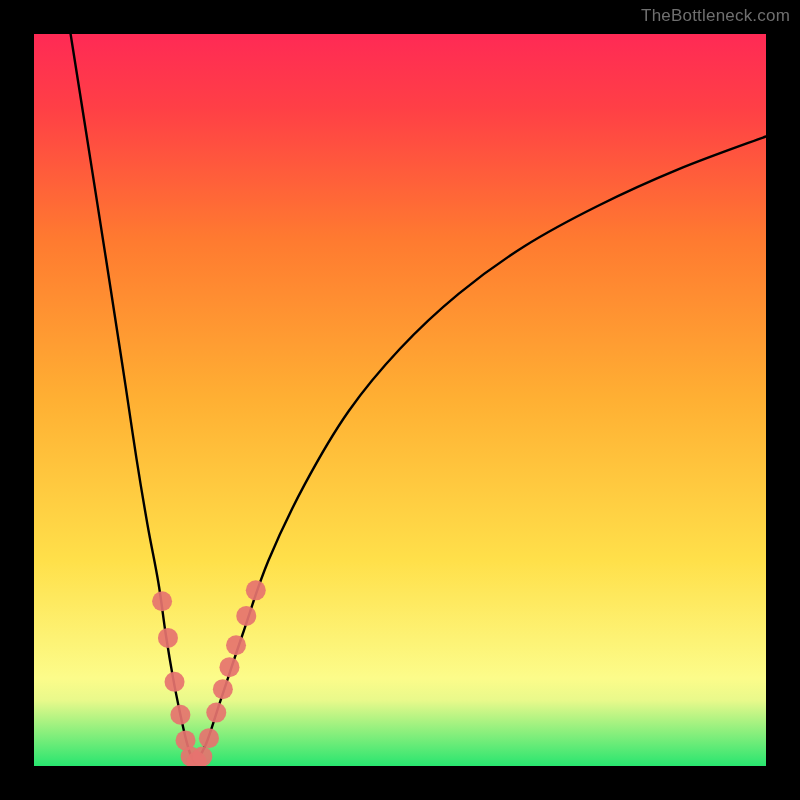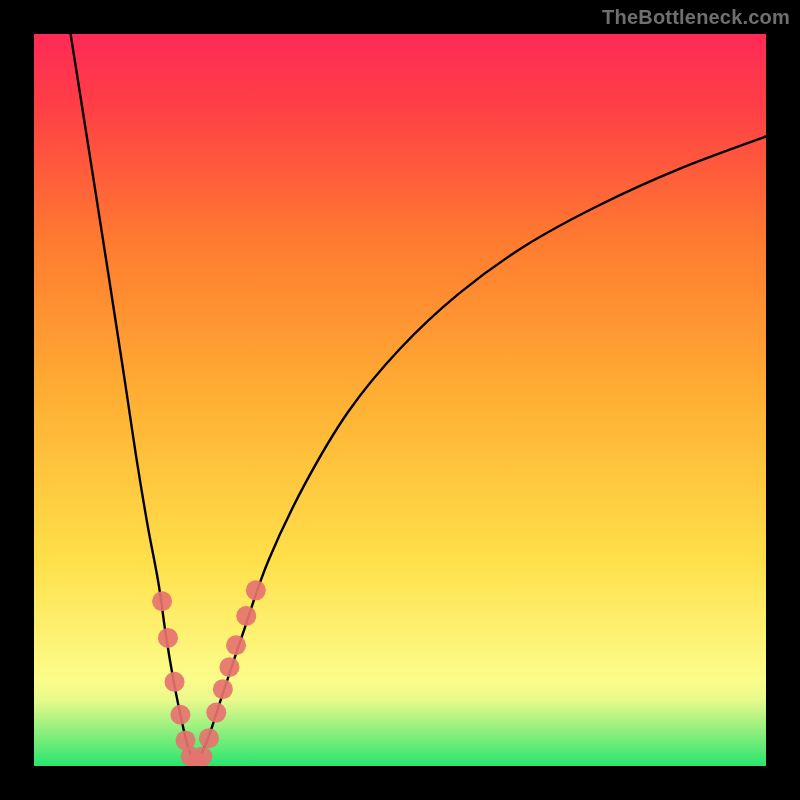--- a/index.html
+++ b/index.html
@@ -23,22 +23,22 @@
     top: 34px;
     width: 732px;
     height: 732px;
     overflow: hidden;
   }
   .watermark {
     position: absolute;
     top: 6px;
     right: 10px;
     color: #6f6f6f;
-    font-size: 20px;
-    font-weight: 700;
+    font-size: 17px;
+    font-weight: 400;
     letter-spacing: 0.2px;
     user-select: none;
   }
 </style>
 </head>
 <body>
 
 <div class="frame">
 
   <div class="watermark">TheBottleneck.com</div>

